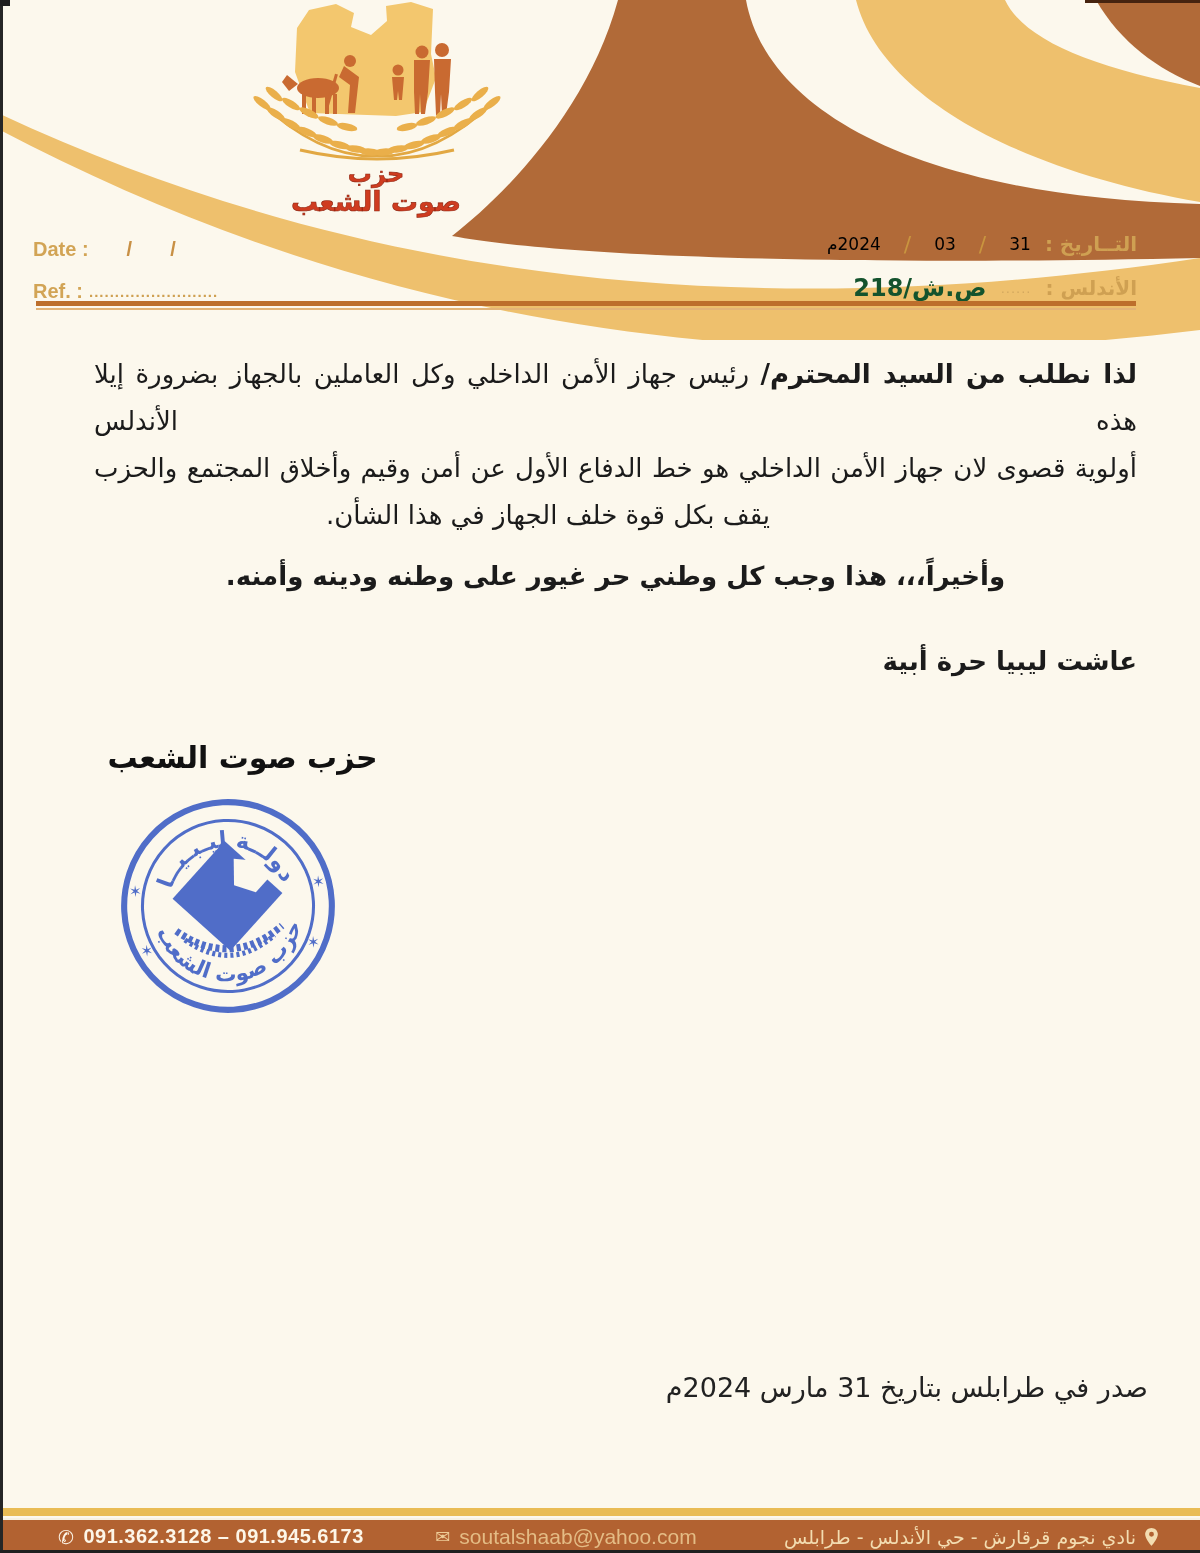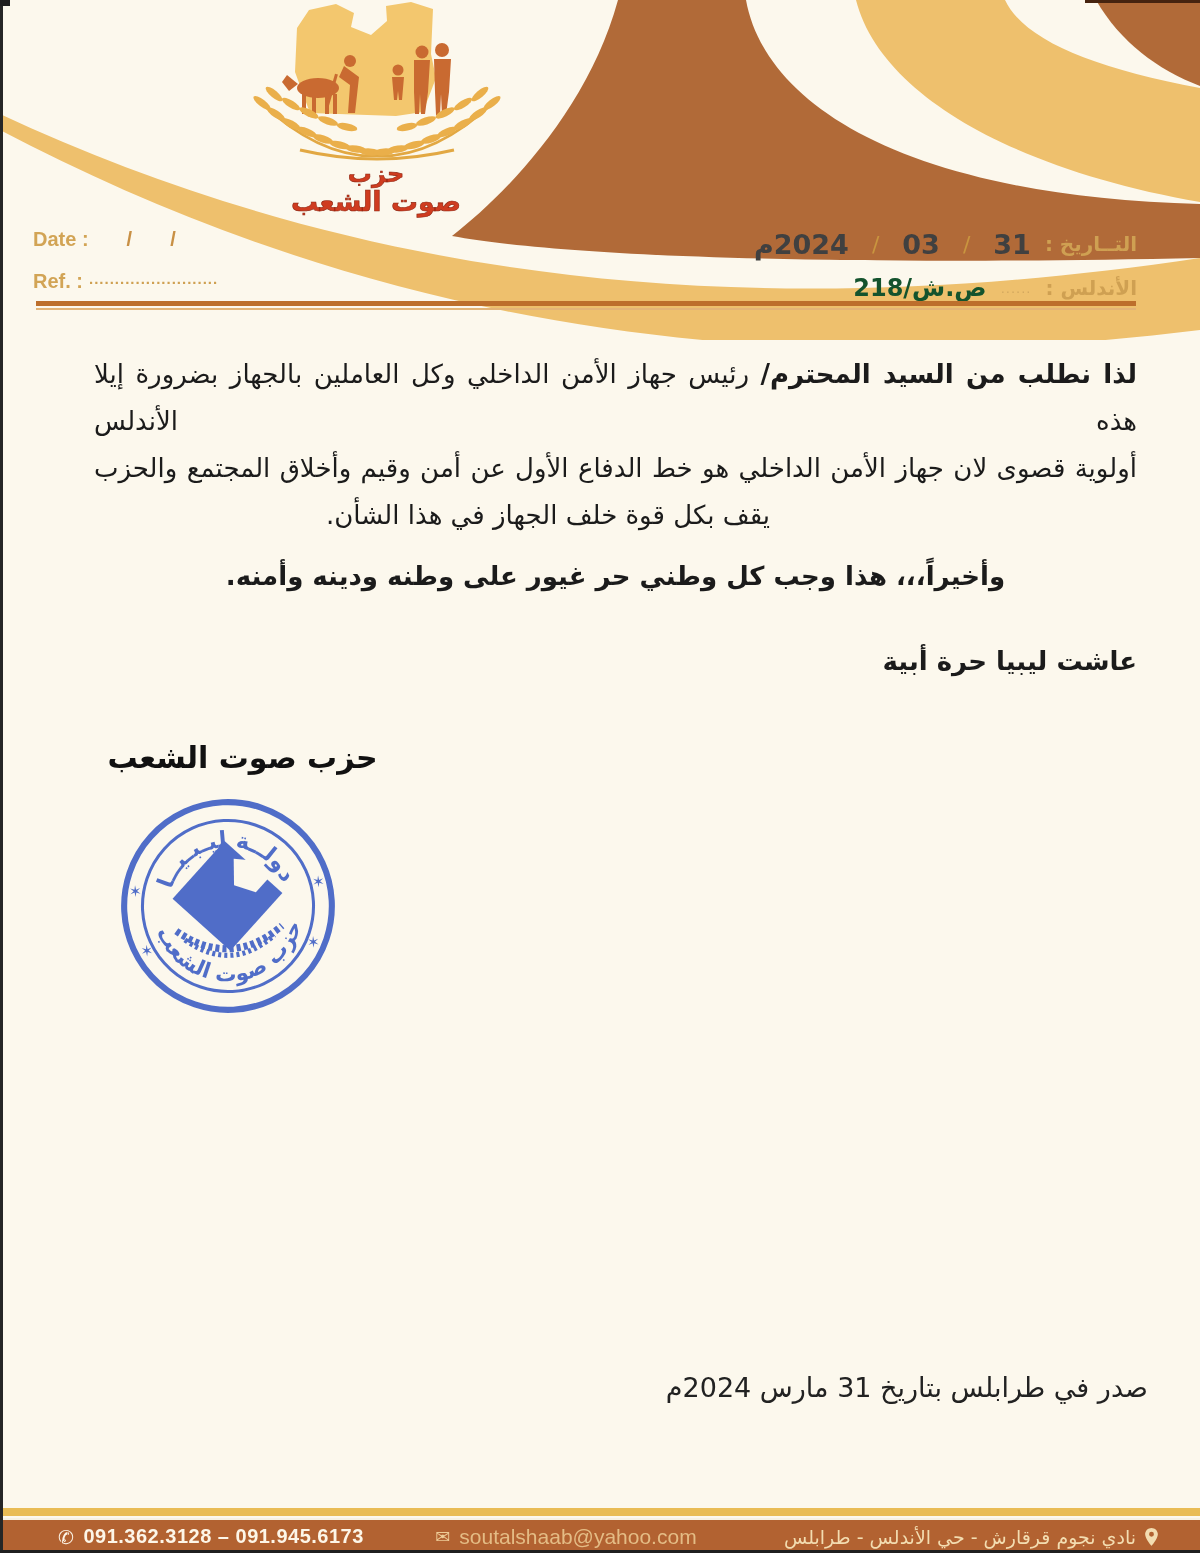--- a/index.html
+++ b/index.html
@@ -18,28 +18,28 @@
   .logo-ar1,.logo-ar2{
     font-family:"DejaVu Sans",sans-serif;font-weight:bold;
     fill:#cf3c20;stroke:#8e2410;stroke-width:.6;
   }
   .logo-ar1{font-size:24px;}
   .logo-ar2{font-size:27px;}
 
   
   .meta-en{position:absolute;left:33px;top:228px;color:#d2a455;
     font-family:"Liberation Sans",sans-serif;font-weight:bold;font-size:20px;}
-  .meta-en .row{height:42px;display:flex;align-items:flex-start;}
+  .meta-en .row{height:42px;display:flex;align-items:center;}
   .meta-en .slash{margin-left:38px;color:#c89045;}
   .meta-en .dots{font-weight:bold;letter-spacing:1px;font-size:15px;margin-left:6px;color:#cfa052;}
 
   .meta-ar{position:absolute;right:63px;top:222px;direction:rtl;text-align:right;}
   .meta-ar .row{height:44px;display:flex;align-items:center;gap:14px;}
   .lbl-ar{color:#cfa052;font-size:20px;font-weight:bold;font-family:"DejaVu Sans",sans-serif;}
-  .num{color:#404040;font-size:27px;font-weight:bold;}
+  .num{color:#000000;font-size:17px;}
   .slash-ar{color:#c9953f;font-size:22px;padding:0 9px;}
   .ref-dots{color:#d3a85f;font-size:13px;letter-spacing:1px;}
   .ref-val{color:#14532d;font-size:24px;font-weight:bold;}
 
   .rule{position:absolute;top:301px;left:36px;width:1100px;height:2px;
     border-top:5px solid #bd6f2c;border-bottom:2px solid #e3b477;}
 
   
   .body-text{position:absolute;right:63px;left:94px;top:351px;direction:rtl;
     color:#1b1b1b;font-size:26px;line-height:47px;}

